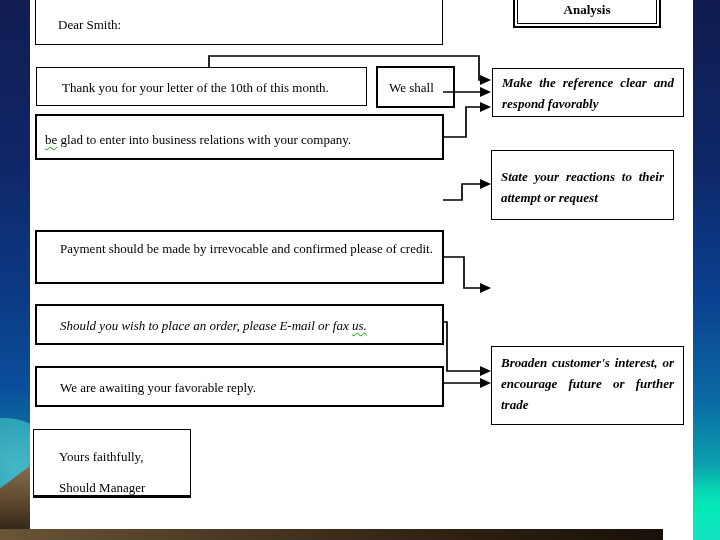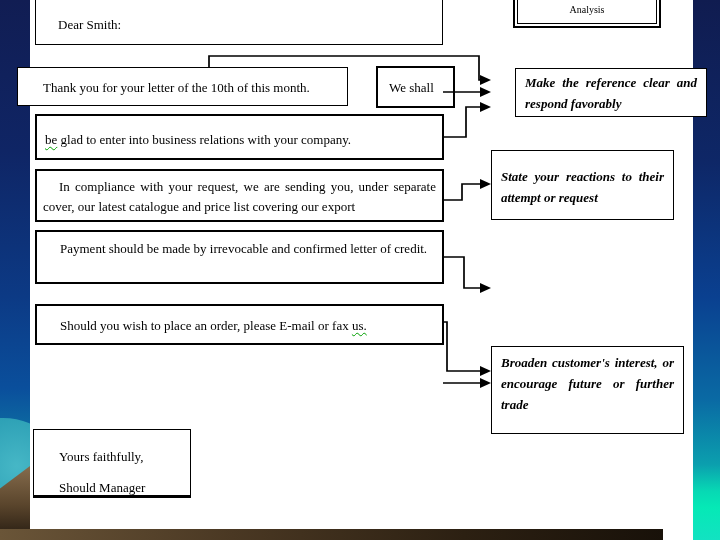--- a/index.html
+++ b/index.html
@@ -38,65 +38,65 @@
 
   <div class="band" id="band-left">
     <div id="teal-circle"></div>
     <div id="brown-wedge"></div>
   </div>
   <div class="band" id="band-right"></div>
   <div id="bottom-bar"></div>
 
   <div class="tbox" style="left:513px;top:-16px;width:148px;height:44px;">
     <div style="position:absolute;inset:2px;border:1px solid #000;display:flex;align-items:flex-end;justify-content:center;padding-bottom:3px;box-sizing:border-box;">
-      <span style="font-weight:normal;font-size:10px;">Analysis</span>
+      <span style="font-weight:bold;font-size:13px;">Analysis</span>
     </div>
   </div>
 
   <div class="tbox thin" style="left:35px;top:-3px;width:408px;height:48px;padding:17px 6px 0 22px;">
     <span>Dear Smith:</span>
   </div>
 
-  <div class="tbox thin" style="left:17px;top:67px;width:331px;height:39px;padding:10px 4px 0 6px;text-indent:19px;">
+  <div class="tbox thin" style="left:36px;top:67px;width:331px;height:39px;padding:10px 4px 0 6px;text-indent:19px;">
     <span>Thank you for your letter of the 10th of this month.</span>
   </div>
 
   <div class="tbox" style="left:376px;top:66px;width:79px;height:42px;padding:10px 0 0 11px;">
     <span>We shall</span>
   </div>
 
   <div class="tbox" style="left:35px;top:114px;width:409px;height:46px;padding:14px 6px 0 8px;">
     <span class="squiggle">be</span><span> glad to enter into business relations with your company.</span>
   </div>
 
-  <div class="tbox" style="left:35px;top:169px;width:409px;height:53px;padding:6px 6px 0 6px;text-align:justify;text-indent:16px;">
-    <span>In compliance with your request, we are sending you, under separate cover, our latest catalogue and price list covering our export</span>
+
+  <div class="tbox" style="left:35px;top:230px;width:409px;height:54px;padding:7px 6px 0 6px;text-align:justify;text-indent:17px;">
+    <span>Payment should be made by irrevocable and confirmed please of credit.</span>
   </div>
 
-  <div class="tbox" style="left:35px;top:230px;width:409px;height:54px;padding:7px 6px 0 6px;text-align:justify;text-indent:17px;">
-    <span>Payment should be made by irrevocable and confirmed letter of credit.</span>
-  </div>
-
-  <div class="tbox" style="left:35px;top:304px;width:409px;height:41px;padding:10px 4px 0 23px;">
+  <div class="tbox" style="left:35px;top:304px;width:409px;height:41px;padding:10px 4px 0 23px;font-style:italic;">
     <span>Should you wish to place an order, please E-mail or fax </span><span class="squiggle">us.</span>
   </div>
 
+  <div class="tbox" style="left:35px;top:366px;width:409px;height:41px;padding:10px 4px 0 23px;">
+    <span>We are awaiting your favorable reply.</span>
+  </div>
 
   <div class="tbox thin" style="left:33px;top:429px;width:158px;height:69px;border-bottom-width:3px;padding:11px 4px 0 25px;line-height:31px;">
     <div>Yours faithfully,</div>
     <div>Should Manager</div>
   </div>
 
-  <div class="tbox note" style="left:492px;top:68px;width:192px;height:49px;padding-top:3px;margin-left:23px;">
+  <div class="tbox note" style="left:492px;top:68px;width:192px;height:49px;padding-top:3px;">
     <span>Make the reference clear and respond favorably</span>
   </div>
   <div class="tbox note" style="left:491px;top:150px;width:183px;height:70px;padding-top:15px;">
     <span>State your reactions to their attempt or request</span>
   </div>
-  <div class="tbox note" style="left:491px;top:346px;width:193px;height:88px;padding-top:5px;">
+  <div class="tbox note" style="left:491px;top:346px;width:193px;height:79px;padding-top:5px;">
     <span>Broaden customer's interest, or encourage future or further trade</span>
   </div>
 
   <svg id="connectors" width="720" height="540" viewBox="0 0 720 540">
     <g fill="none" stroke="#000" stroke-width="1.7">
       <path d="M209,67 L209,56 L479,56 L479,80 L481,80"></path>
       <path d="M443,92 L481,92"></path>
       <path d="M443,137 L466,137 L466,107 L481,107"></path>
       <path d="M443,200 L462,200 L462,184 L481,184"></path>
       <path d="M443,257 L464,257 L464,288 L481,288"></path>

